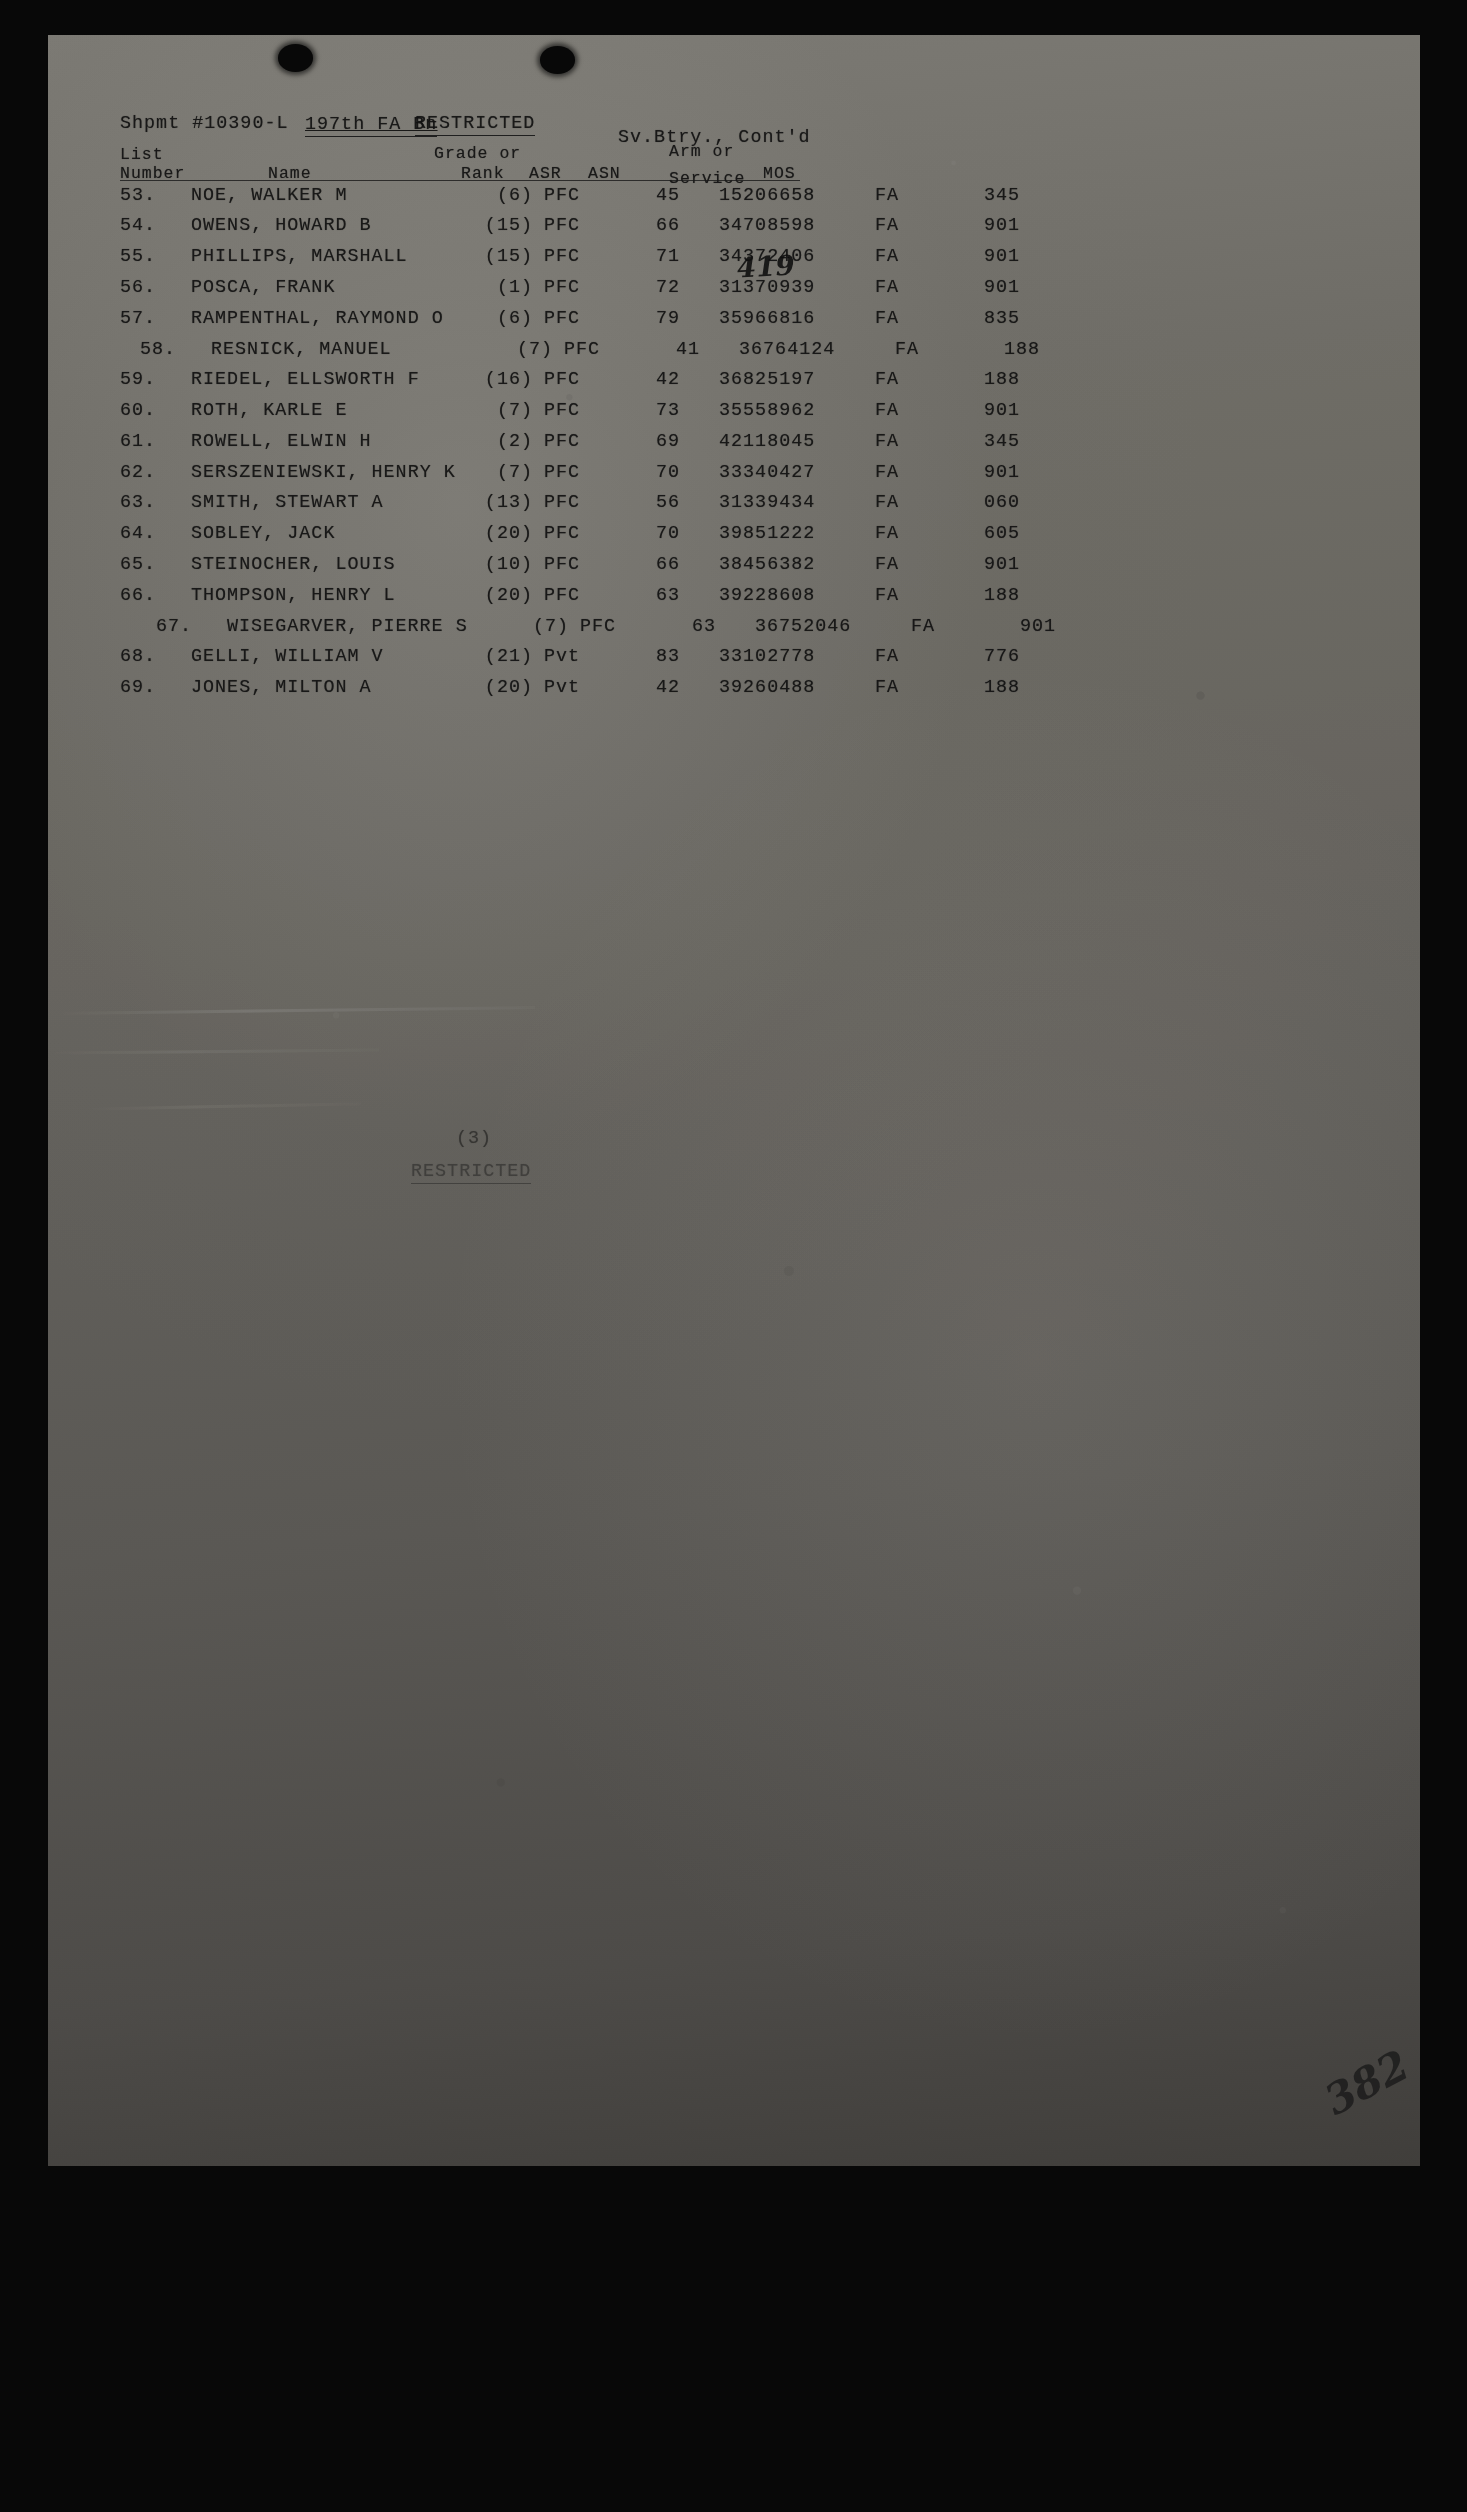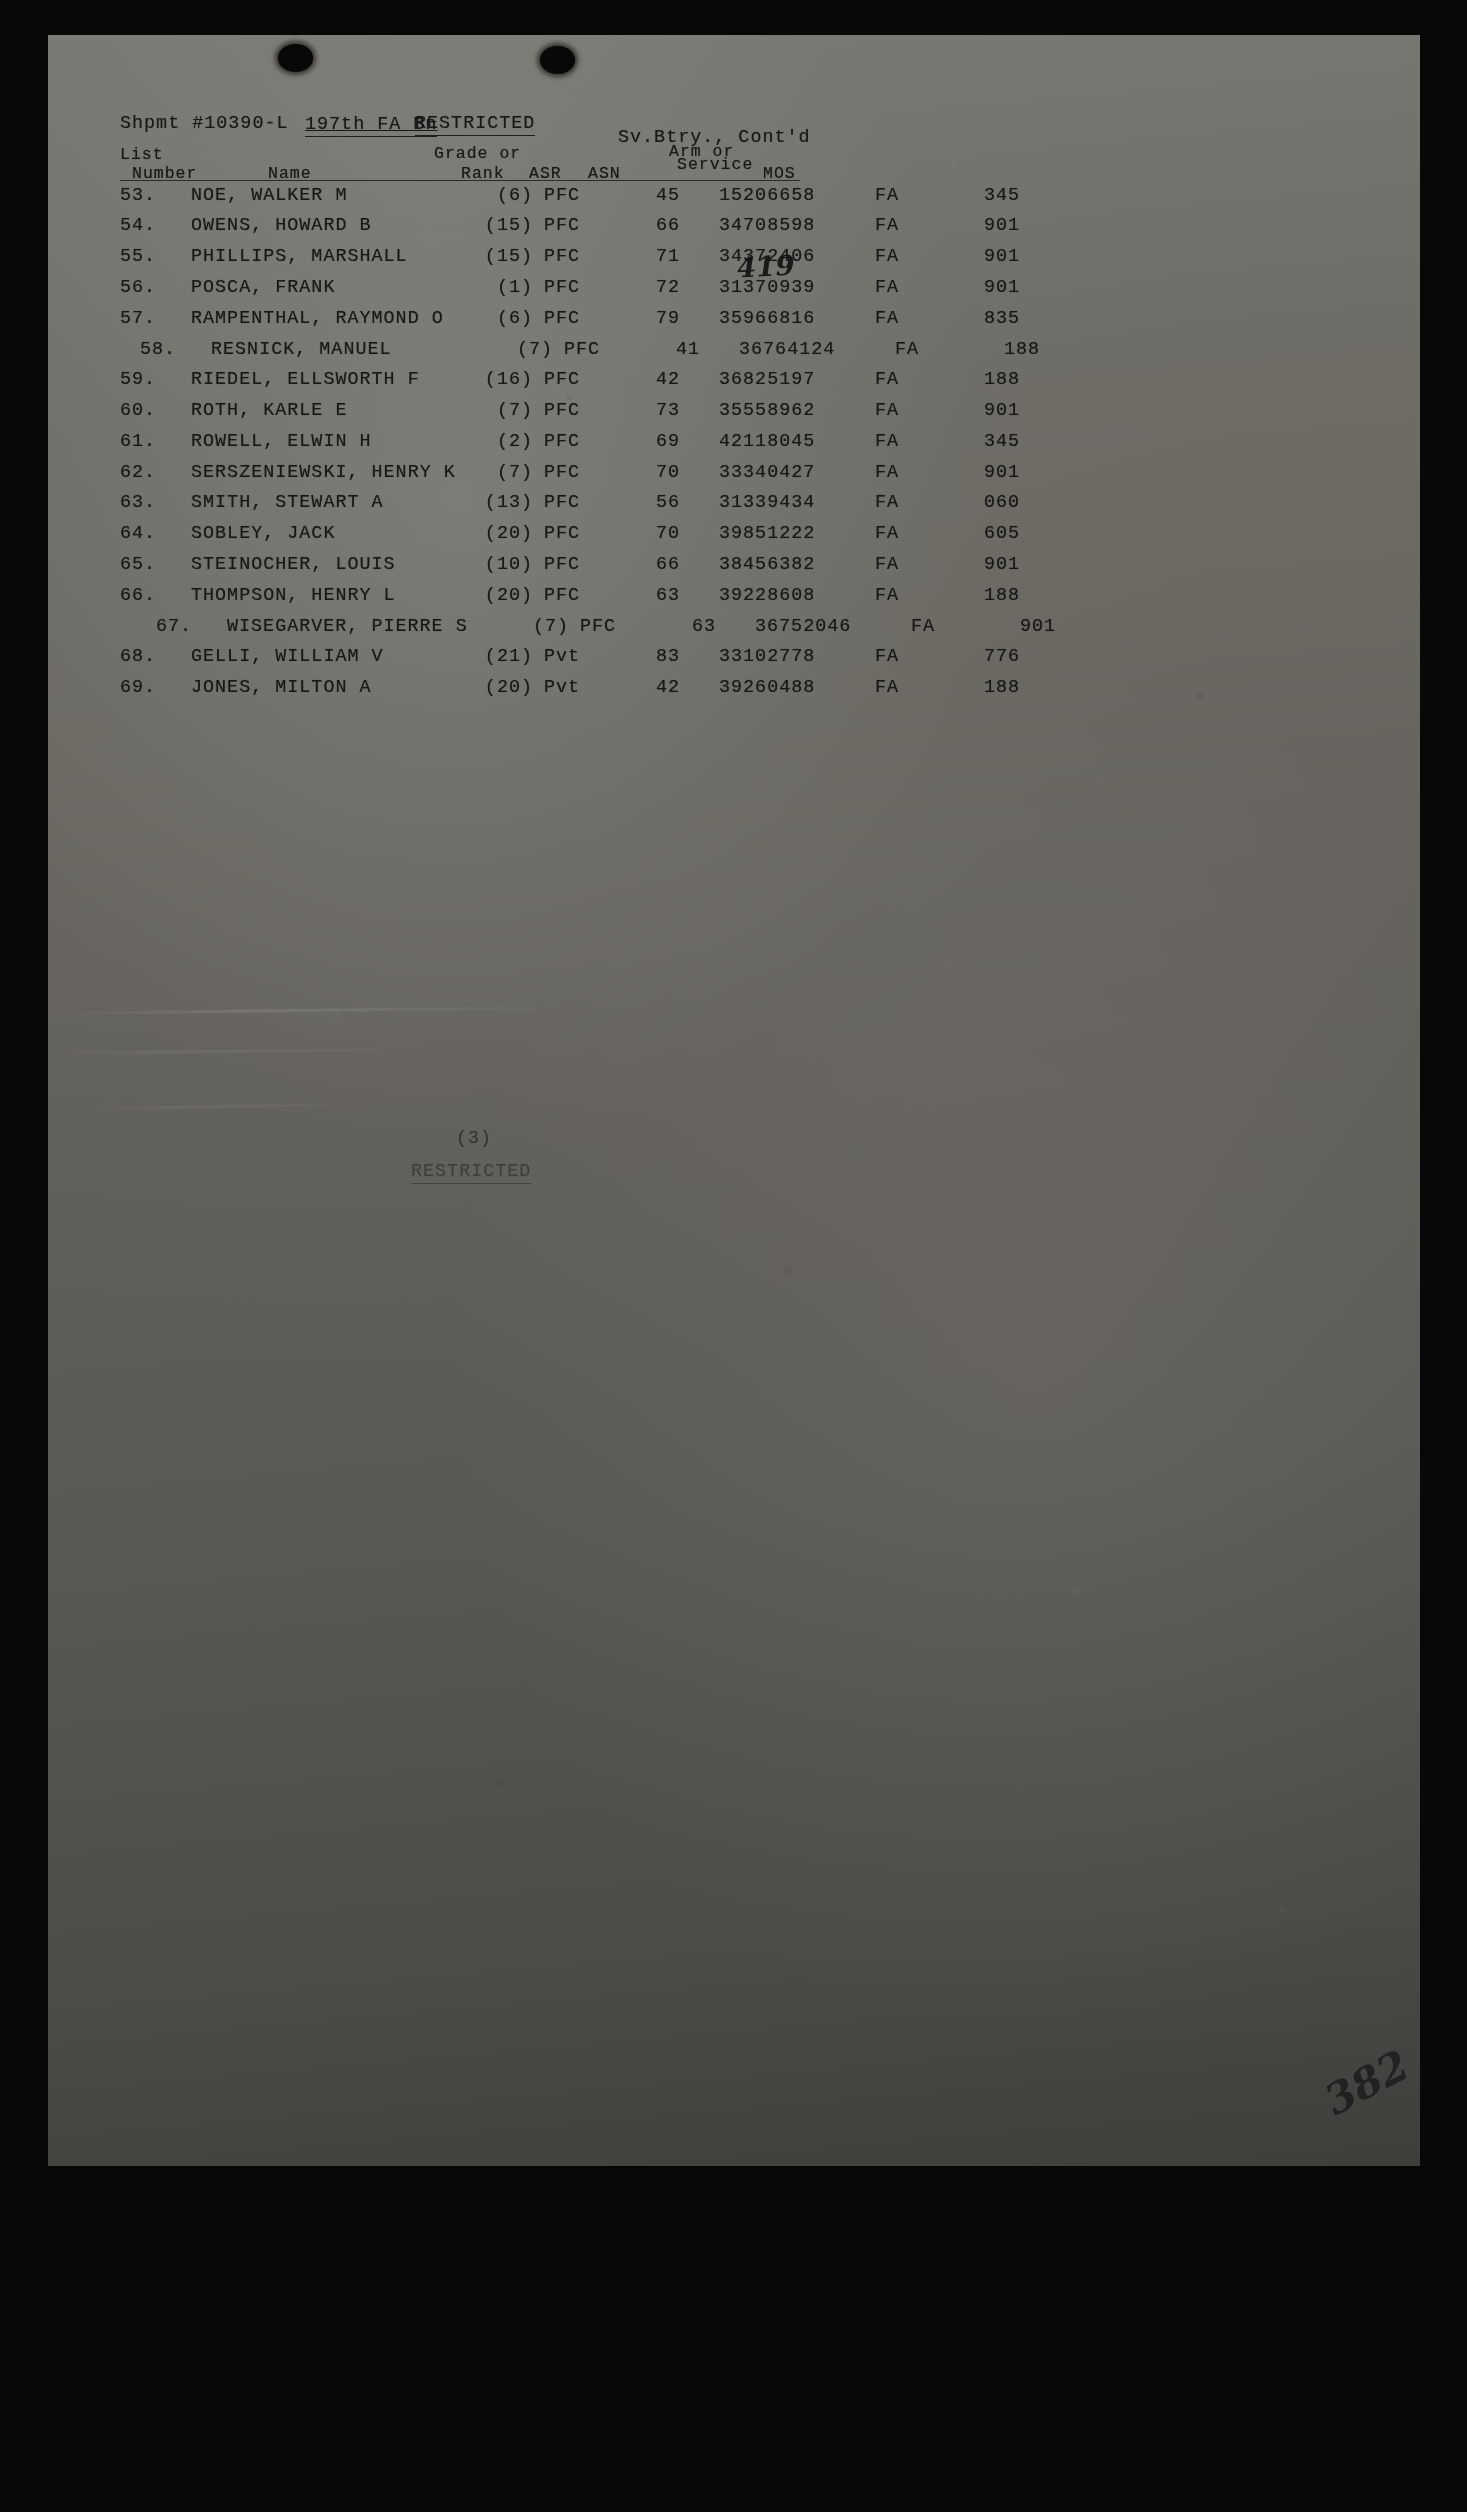--- a/index.html
+++ b/index.html
@@ -131,32 +131,32 @@
 
     <div class="punch" style="left:230px; top:9.2px; width:35px; height:27.6px;"></div>
     <div class="punch" style="left:492px; top:11px; width:35px; height:27.6px;"></div>
 
     <div class="t" style="left:72px; top:78px;">Shpmt #10390-L</div>
     <div class="t underline" style="left:257px; top:79px;text-decoration:underline;">197th FA Bn</div>
     <div class="t underline" style="left:367px; top:78px;">RESTRICTED</div>
     <div class="t" style="left:570px; top:92px;">Sv.Btry., Cont'd</div>
 
     <div class="t sm" style="left:72px; top:110px;">List</div>
-    <div class="t sm" style="left:84px; top:129px;text-align:right;">Number</div>
+    <div class="t sm" style="left:72px; top:129px;text-align:right;">Number</div>
 
     <div class="t sm" style="left:220px; top:129px;">Name</div>
 
     <div class="t sm" style="left:386px; top:109px;">Grade or</div>
     <div class="t sm" style="left:413px; top:129px;">Rank</div>
 
     <div class="t sm" style="left:481px; top:129px;">ASR</div>
     <div class="t sm" style="left:540px; top:129px;">ASN</div>
 
     <div class="t sm" style="left:621px; top:107px;">Arm or</div>
-    <div class="t sm" style="left:621px; top:120px;margin-left:8px;">Service</div>
+    <div class="t sm" style="left:621px; top:134px;">Service</div>
 
     <div class="t sm" style="left:715px; top:129px;">MOS</div>
 
     <div id="hdr-rule" style="left:72px; top:145px; width:680px;"></div>
 
     <div id="table">
         <div class="row" style="top: 150px;">
           <span class="t c-num">53.</span>
           <span class="t c-name">NOE, WALKER M</span>
           <span class="t c-grade">(6)</span>

